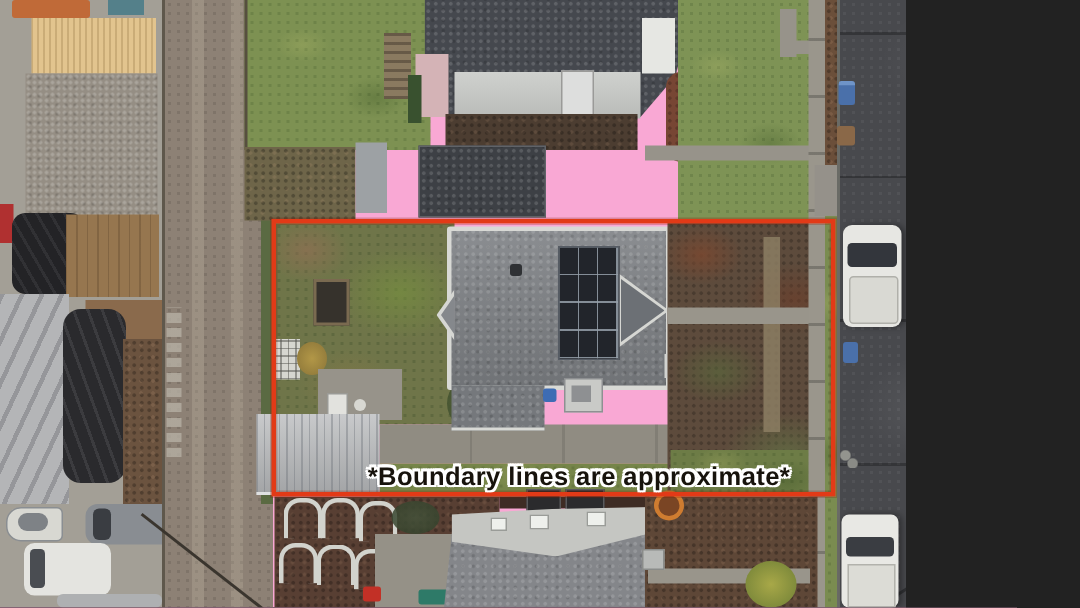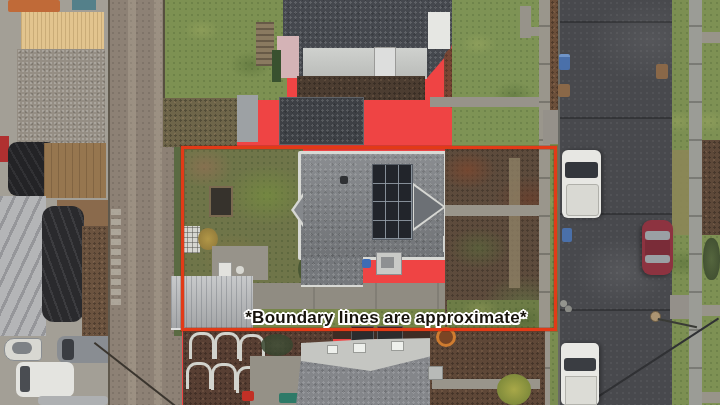--- a/index.html
+++ b/index.html
@@ -1,17 +1,17 @@
 <!DOCTYPE html>
 <html><head>
 <meta charset="utf-8">
 <style>
   html,body{margin:0;padding:0;background:#222;}
-  .stage{position:relative;width:720px;height:405px;overflow:hidden;
-         background:#ef4444;font-family:"Liberation Sans",sans-serif;}
+  .stage{position:relative;width:604px;height:405px;overflow:hidden;
+         background:#f9a8d4;font-family:"Liberation Sans",sans-serif;}
   .a{position:absolute;}
   
   .speckle{background-image:
      radial-gradient(rgba(255,255,255,.14) 1px, transparent 1.4px),
      radial-gradient(rgba(0,0,0,.14) 1px, transparent 1.4px);
      background-size:5px 5px,7px 7px;background-position:0 0,2px 3px;}
   .grass{background-image:
      radial-gradient(26px 16px at 30% 30%, rgba(210,210,120,.18), transparent 70%),
      radial-gradient(30px 20px at 70% 65%, rgba(20,50,10,.20), transparent 70%),
      radial-gradient(rgba(0,30,0,.12) 1px, transparent 1.3px);

